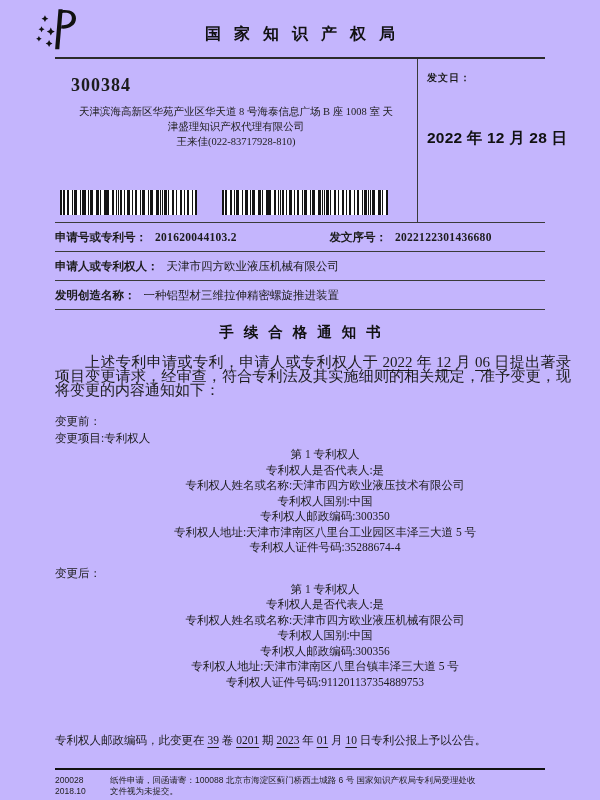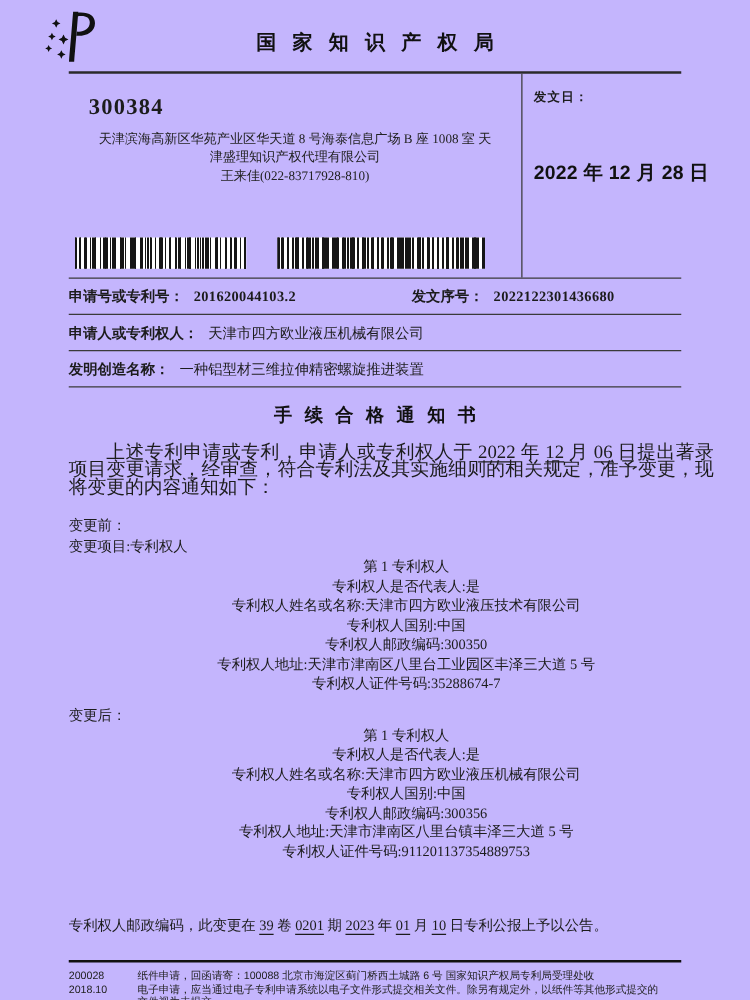--- a/index.html
+++ b/index.html
@@ -157,21 +157,21 @@
     <div>变更前：</div>
     <div>变更项目:专利权人</div>
   </div>
   <div class="prop-block first">
     <div>第 1 专利权人</div>
     <div>专利权人是否代表人:是</div>
     <div>专利权人姓名或名称:天津市四方欧业液压技术有限公司</div>
     <div>专利权人国别:中国</div>
     <div>专利权人邮政编码:300350</div>
     <div>专利权人地址:天津市津南区八里台工业园区丰泽三大道 5 号</div>
-    <div>专利权人证件号码:35288674-7</div>
+    <div>专利权人证件号码:35288674-4</div>
   </div>
   <div class="change-head after-label">变更后：</div>
   <div class="prop-block">
     <div>第 1 专利权人</div>
     <div>专利权人是否代表人:是</div>
     <div>专利权人姓名或名称:天津市四方欧业液压机械有限公司</div>
     <div>专利权人国别:中国</div>
     <div>专利权人邮政编码:300356</div>
     <div>专利权人地址:天津市津南区八里台镇丰泽三大道 5 号</div>
     <div>专利权人证件号码:911201137354889753</div>
@@ -180,18 +180,17 @@
   <p class="announce"><span>专利权人邮政编码，此变更在 </span><span class="u">39</span><span> 卷 </span><span class="u">0201</span><span> 期 </span><span class="u">2023</span><span> 年 </span><span class="u">01</span><span> 月 </span><span class="u">10</span><span> 日专利公报上予以公告。</span></p>
 
   <div class="foot-rule"></div>
   <div class="footer">
     <div class="foot-codes">
       <div>200028</div>
       <div>2018.10</div>
     </div>
     <div class="foot-text">
       <div>纸件申请，回函请寄：100088  北京市海淀区蓟门桥西土城路 6 号    国家知识产权局专利局受理处收</div>
-      <div>电子申请，应当通过电子专利申请系统以电子文件形式提交相关文件。除另有规定外，以纸件等其他形式提交的</div>
       <div>文件视为未提交。</div>
     </div>
   </div>
 
 </div>
 
 </body></html>

